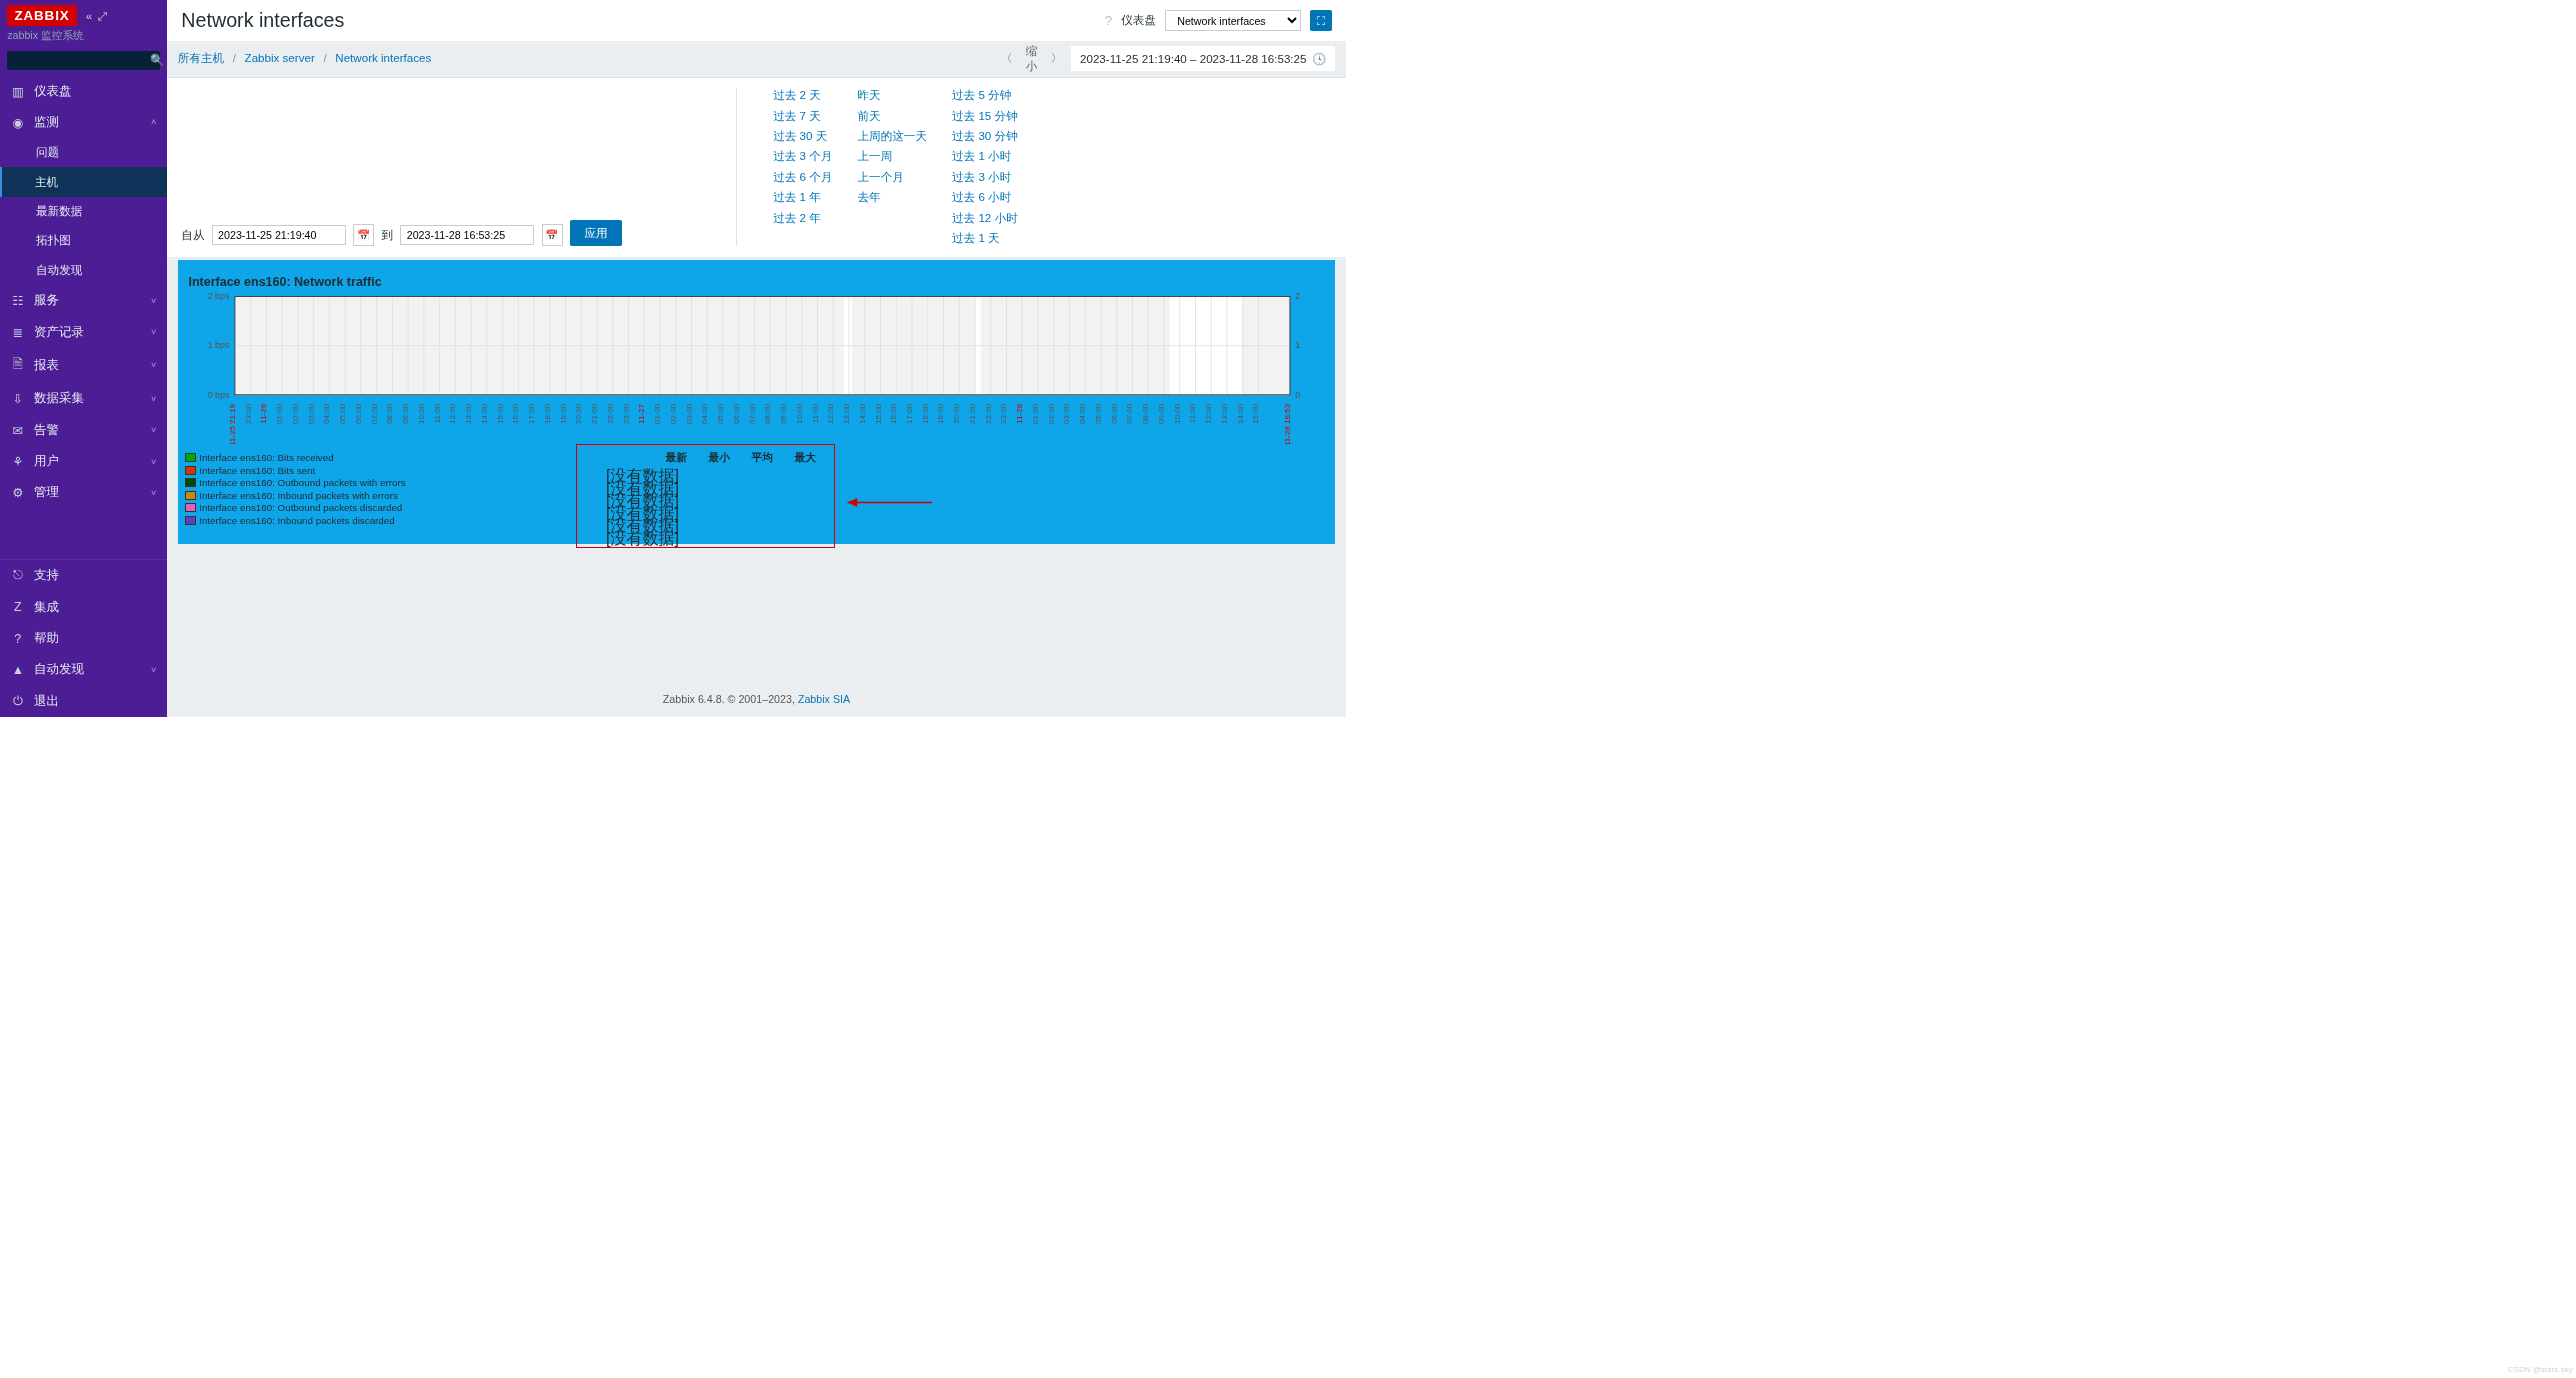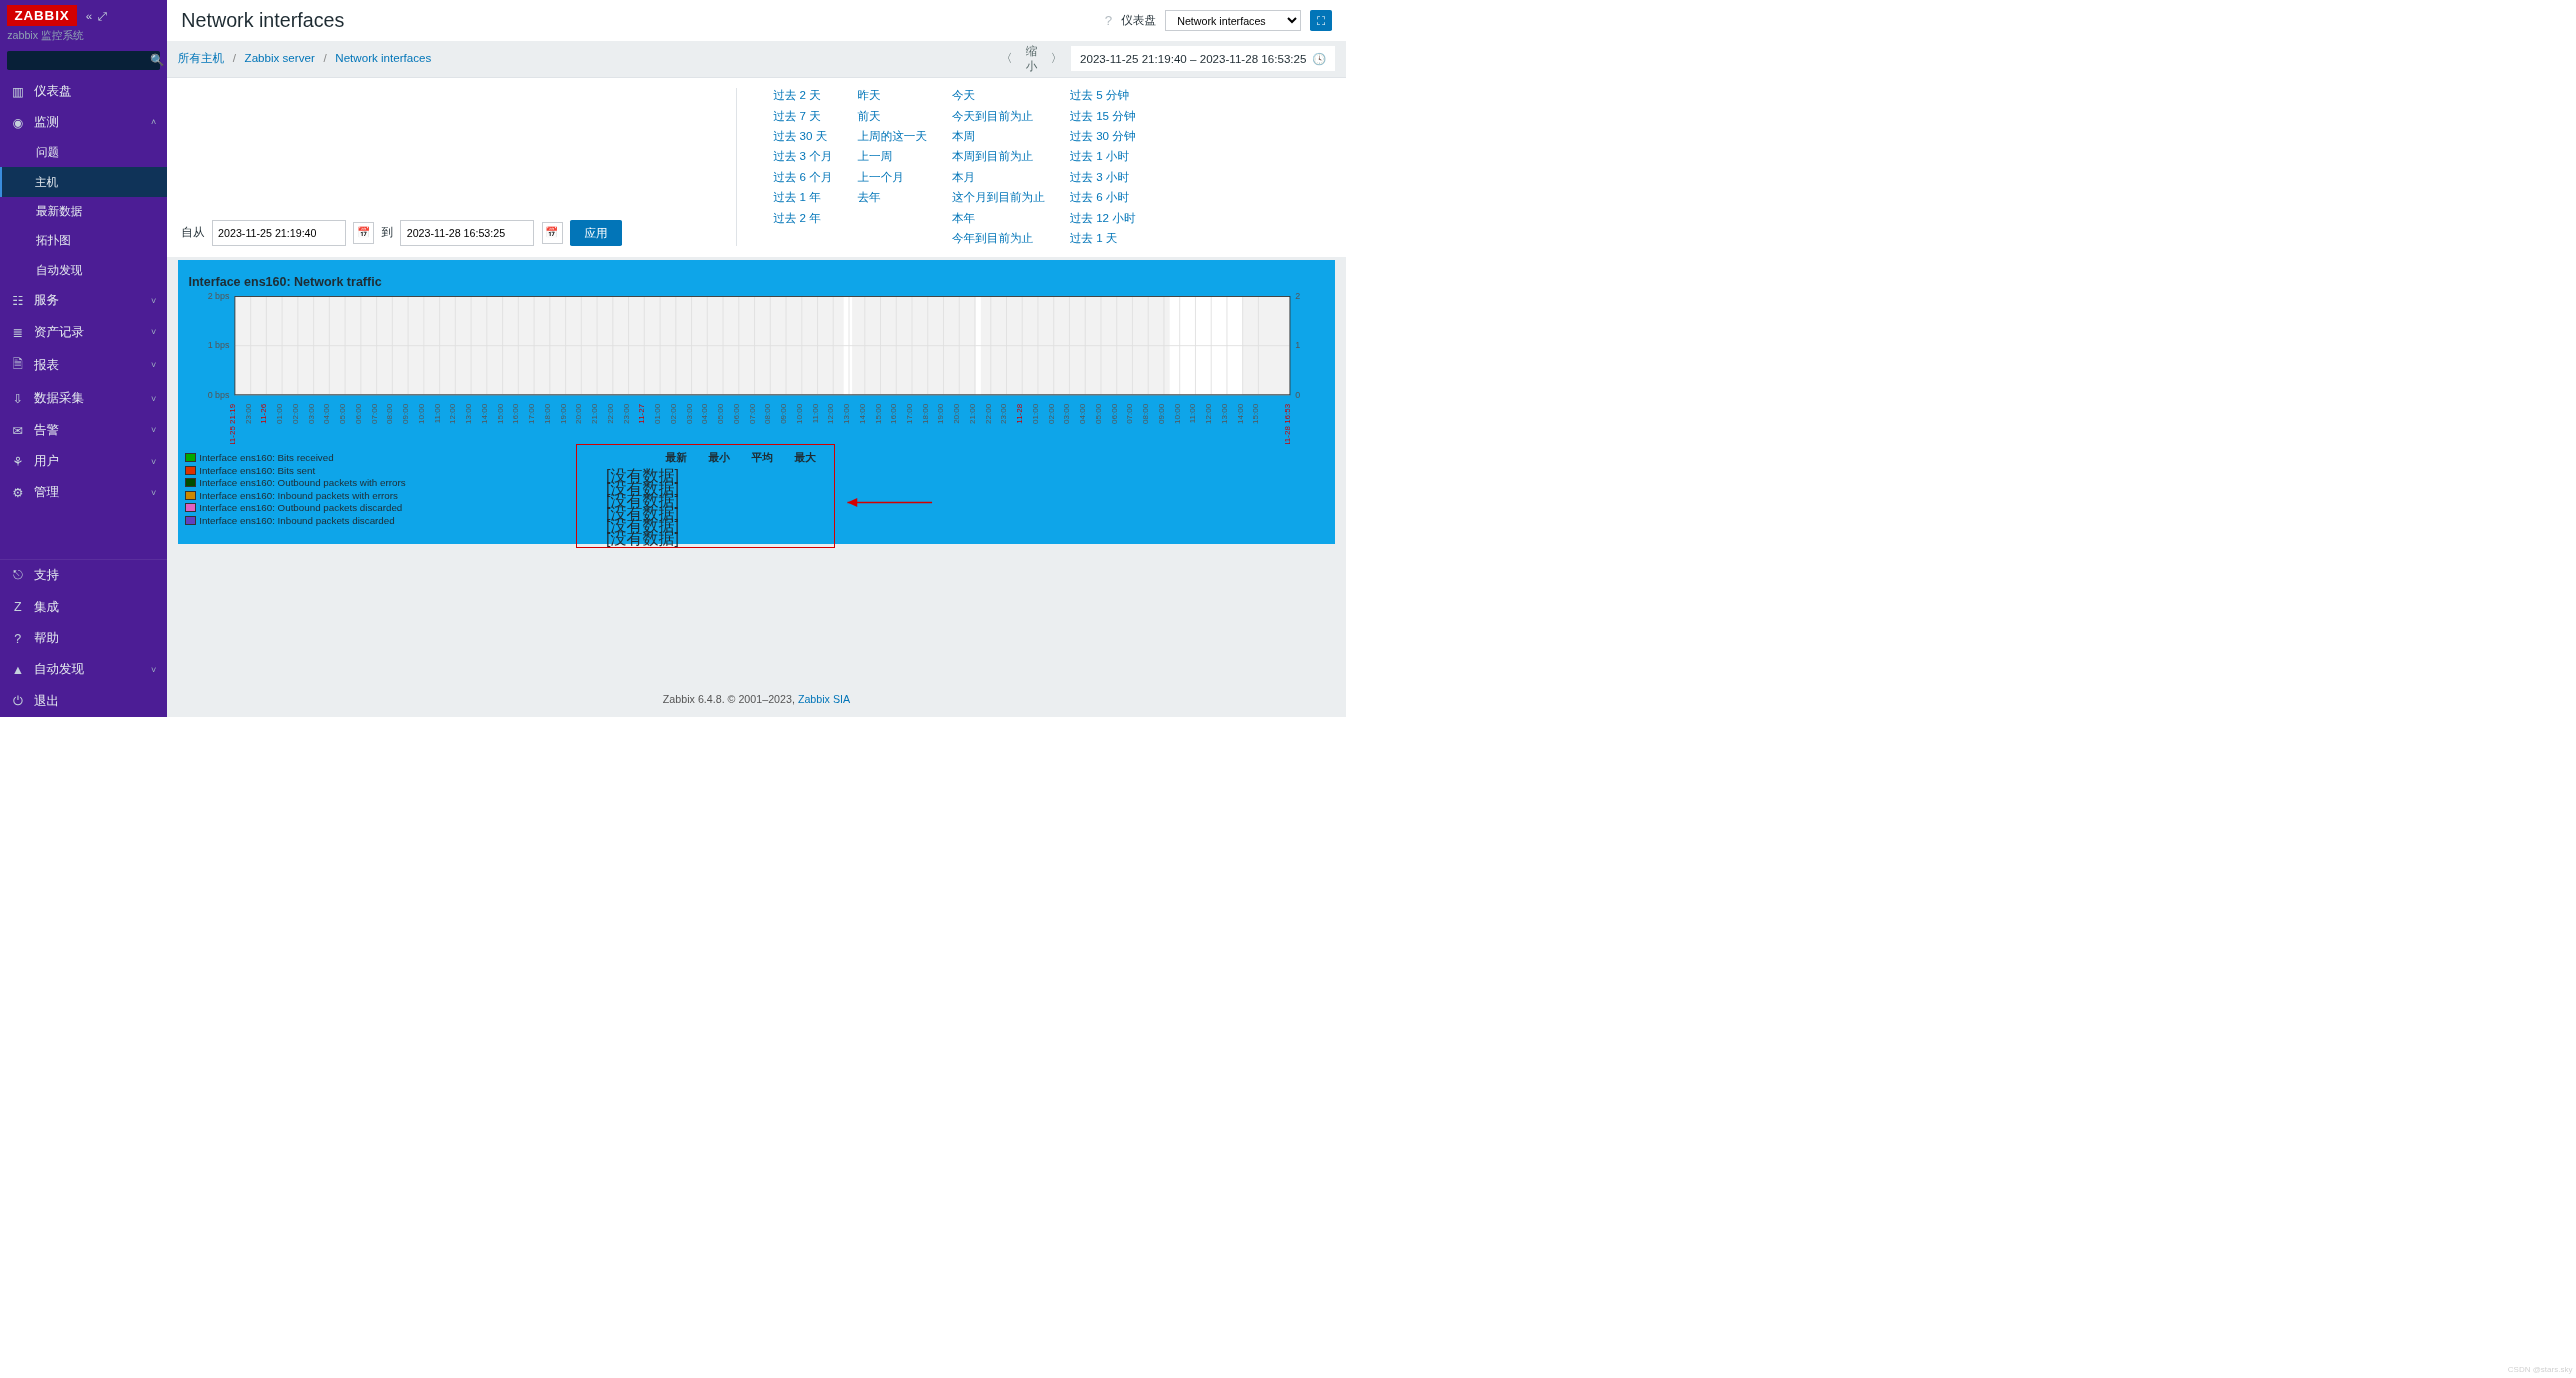--- a/index.html
+++ b/index.html
@@ -41,21 +41,21 @@
   .crumb-nav { margin-left:auto; display:flex; align-items:center; gap:3.6px; }
   .nav-btn { width:21.5px; height:21.5px; display:flex; align-items:center; justify-content:center; color:#566; cursor:pointer; }
   .nav-zoomout { font-size:11.6px; padding:0 5.4px; }
   .range-box { background:#fff; padding:5.4px 9px; font-size:11.6px; display:flex; align-items:center; gap:5.4px; cursor:pointer; }
   .clock-ico { color:#566; }
 
   .time-panel { background:#fff; display:flex; padding:10.7px 14.3px; gap:36px; }
   .custom-range { display:flex; flex-direction:row; align-items:flex-end; gap:7.2px; min-width:519px; }
   .cr-row { display:flex; align-items:center; gap:7.2px; }
   .cr-row label { font-size:11.6px; }
-  .cr-row input { width:134px; height:26px; border:0.9px solid #c8ccd1; padding:1.8px 5.4px; font-size:10.7px; }
+  .cr-row input { width:134px; height:20px; border:0.9px solid #c8ccd1; padding:1.8px 5.4px; font-size:10.7px; }
   .cal-btn { width:21.5px; height:21.5px; border:0.9px solid #c8ccd1; background:#fff; display:flex; align-items:center; justify-content:center; color:#566; cursor:pointer; font-size:10.7px; }
   .apply-btn { background:#0275b8; color:#fff; border:none; padding:5.4px 14.3px; border-radius:1.8px; cursor:pointer; font-size:11.6px; }
   .presets { display:flex; gap:25px; }
   .preset-col { display:flex; flex-direction:column; gap:5.4px; font-size:11.6px; }
   .preset-col a { color:#0275b8; text-decoration:none; cursor:pointer; white-space:nowrap; }
   .sep-line { width:0.9px; background:#dfe3e7; }
 
   .content { flex:1; overflow:auto; padding:0 10.7px; }
   .graph-card { background:#0ea5e9; padding:10.7px 3.6px 10.7px 3.6px; margin-top:3.6px; }
   .graph-title { font-size:12.5px; font-weight:bold; padding:3.6px 7.2px; }
@@ -235,30 +235,20 @@
             <a>过去 1 年</a>
             <a>过去 2 年</a>
           </div>
           <div class="preset-col">
             <a>昨天</a>
             <a>前天</a>
             <a>上周的这一天</a>
             <a>上一周</a>
             <a>上一个月</a>
             <a>去年</a>
-          </div>
-          <div class="preset-col">
-            <a>今天</a>
-            <a>今天到目前为止</a>
-            <a>本周</a>
-            <a>本周到目前为止</a>
-            <a>本月</a>
-            <a>这个月到目前为止</a>
-            <a>本年</a>
-            <a>今年到目前为止</a>
           </div>
           <div class="preset-col">
             <a>过去 5 分钟</a>
             <a>过去 15 分钟</a>
             <a>过去 30 分钟</a>
             <a>过去 1 小时</a>
             <a>过去 3 小时</a>
             <a>过去 6 小时</a>
             <a>过去 12 小时</a>
             <a>过去 1 天</a>

